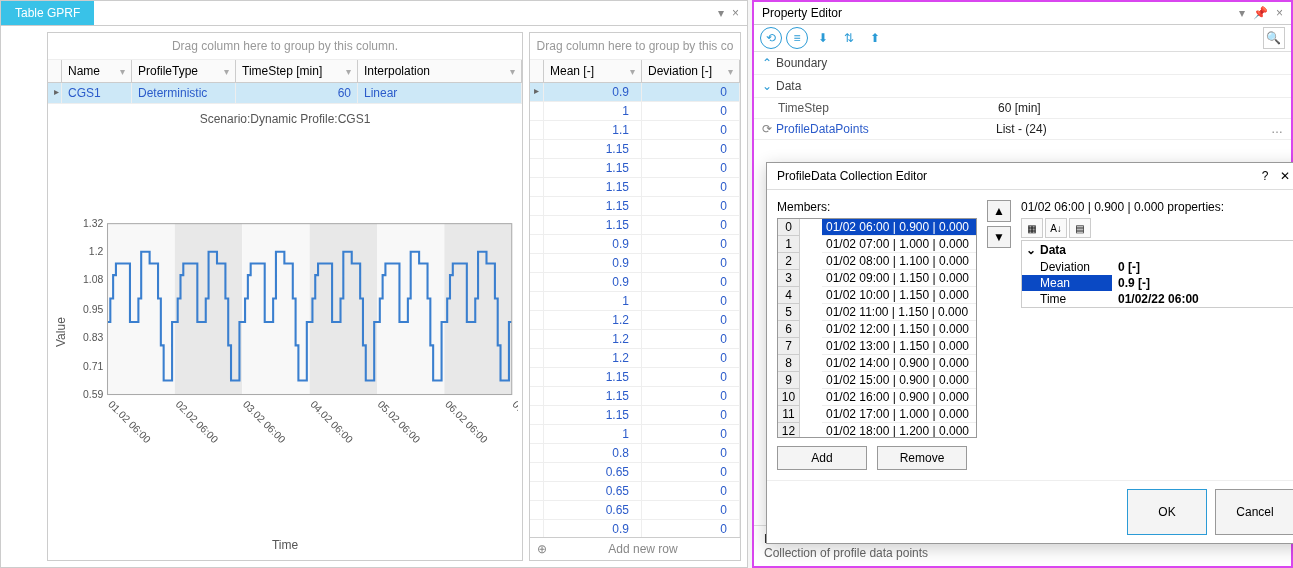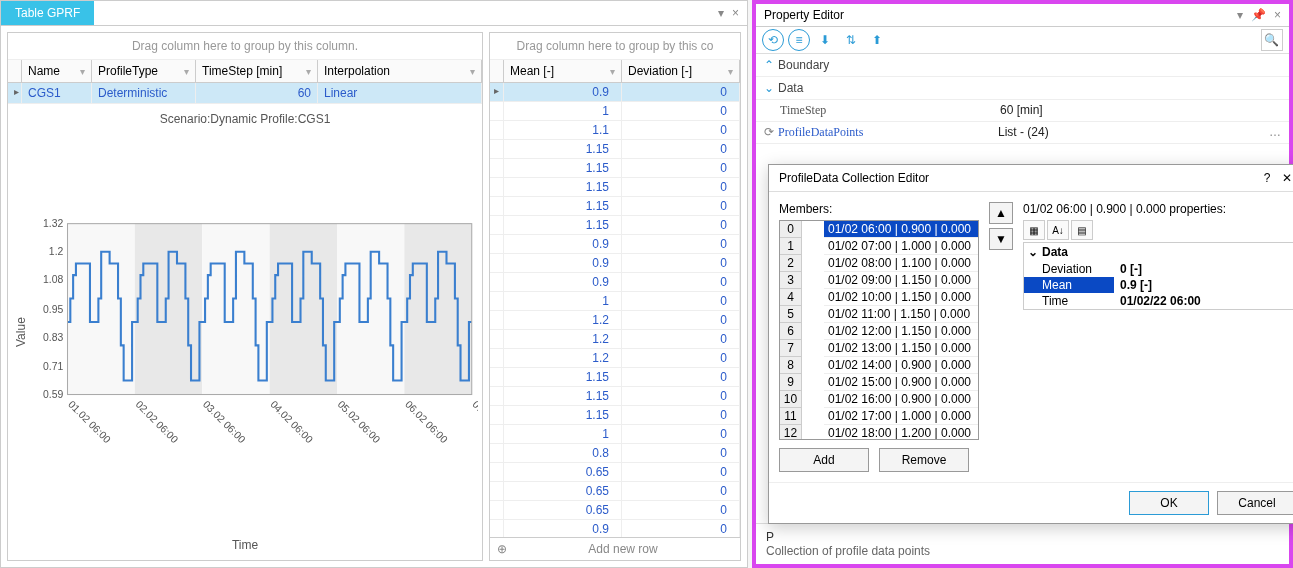--- a/index.html
+++ b/index.html
@@ -1,24 +1,24 @@
 <!DOCTYPE html>
 <html><head>
 <meta charset="utf-8">
 <style>
 * { box-sizing: border-box; margin: 0; padding: 0; font-family: "Segoe UI", Arial, sans-serif; font-size: 12px; }
 body { background: #f5f5f5; width: 1293px; height: 568px; display: flex; overflow: hidden; }
 .left-pane { width: 748px; display: flex; flex-direction: column; border: 1px solid #ccc; background: #fff; }
-.right-pane { flex: 1; display: flex; flex-direction: column; border: 4px solid #d946ef; background: #fff; margin-left: 4px; position: relative; }
+.right-pane { flex: 1; display: flex; flex-direction: column; border: 2px solid #d946ef; background: #fff; margin-left: 4px; position: relative; }
 
 .tab-bar { background: #fff; height: 25px; display: flex; align-items: stretch; border-bottom: 1px solid #ccc; }
 .tab { background: #39c2e8; color: #fff; padding: 4px 14px; display: flex; align-items: center; }
 .tab-close-area { flex: 1; display: flex; justify-content: flex-end; align-items: center; padding-right: 8px; }
 
-.left-body { display: flex; flex: 1; padding: 6px; gap: 6px; overflow: hidden; }
+.left-body { display: flex; flex: 1; padding: 6px; gap: 6px; overflow: hidden; margin-left: 40px; }
 .col1 { width: 476px; display: flex; flex-direction: column; border: 1px solid #ccc; }
 .col2 { flex: 1; border: 1px solid #ccc; display: flex; flex-direction: column; overflow: hidden; }
 
 .group-hint { text-align: center; color: #999; padding: 6px; border-bottom: 1px solid #eee; white-space: nowrap; overflow: hidden; }
 
 .grid-header { display: flex; border-bottom: 1px solid #ccc; background: #fafafa; }
 .grid-header .hcell { padding: 4px 6px; border-right: 1px solid #ccc; display: flex; align-items: center; justify-content: space-between; }
 .filter-icon { color: #aaa; font-size: 10px; }
 
 .grid-row { display: flex; }
@@ -44,21 +44,21 @@
 .pe-toolbar { display: flex; align-items: center; padding: 2px 6px; border-bottom: 1px solid #ddd; gap: 4px; }
 .pe-toolbar .tbtn { width: 22px; height: 22px; border: 1px solid transparent; display: flex; align-items: center; justify-content: center; color: #2b9bd6; }
 .pe-toolbar .tbtn.circled { border: 1px solid #2b9bd6; border-radius: 50%; }
 .pe-toolbar .search { flex: 1; display: flex; justify-content: flex-end; }
 .search-icon { color: #888; width: 22px; height: 22px; display: flex; align-items: center; justify-content: center; border: 1px solid #ccc; }
 
 .pe-body { flex: 1; overflow: auto; }
 .pe-cat { display: flex; align-items: center; padding: 4px 8px; border-bottom: 1px solid #eee; color: #444; }
 .pe-cat .arrow { color: #2b9bd6; width: 14px; }
 .pe-prop { display: flex; padding: 3px 8px 3px 24px; border-bottom: 1px solid #eee; }
-.pe-prop .pname { flex: 0 0 220px; color: #555; font-family: Liberation Serif, serif; }
+.pe-prop .pname { flex: 0 0 220px; color: #555; }
 .pe-prop .pval { flex: 1; color: #222; }
 .pe-prop.active .pname { color: #2b5bca; }
 .pe-prop .dots { color: #888; }
 
 .dialog { position: absolute; left: 12px; top: 160px; width: 540px; background: #fff; border: 1px solid #999; box-shadow: 0 4px 16px rgba(0,0,0,0.2); }
 .dlg-title { display: flex; padding: 6px 10px; border-bottom: 1px solid #ddd; align-items: center; }
 .dlg-title .sp { flex: 1; }
 .dlg-title .x { width: 20px; text-align: center; cursor: pointer; }
 .dlg-body { display: flex; padding: 10px; gap: 10px; }
 .members { flex: 0 0 200px; }
@@ -76,21 +76,21 @@
 .props-toolbar .ptb { width: 22px; height: 20px; border: 1px solid #ccc; background: #fafafa; display: flex; align-items: center; justify-content: center; font-size: 10px; }
 .props-grid { border: 1px solid #ccc; }
 .props-grid .pcat { background: #fff; padding: 2px 4px; font-weight: bold; display: flex; align-items: center; }
 .props-grid .prow { display: flex; }
 .props-grid .prow .pn { flex: 0 0 90px; padding: 1px 6px 1px 18px; }
 .props-grid .prow .pv { flex: 1; padding: 1px 6px; font-weight: bold; }
 .props-grid .prow.hl .pn { background: #0a49c4; color: #fff; }
 .dlg-mid-btns { display: flex; gap: 10px; padding: 0 10px 10px 10px; }
 .dlg-mid-btns button { flex: 1; padding: 4px; border: 1px solid #999; background: #f4f4f4; max-width: 90px; }
 .dlg-footer { display: flex; justify-content: flex-end; gap: 8px; padding: 8px 10px; border-top: 1px solid #eee; }
-.dlg-footer button { width: 80px; padding: 4px; border: 1px solid #999; background: #f4f4f4; }
+.dlg-footer button { width: 80px; padding: 15px; border: 1px solid #999; background: #f4f4f4; }
 .dlg-footer button.primary { border: 1px solid #2b9bd6; }
 
 .pe-desc { padding: 6px 10px; border-top: 1px solid #ddd; color: #666; }
 .pe-desc .ptitle { color: #333; }
 
 .tick-label { font-size: 10px; fill: #555; }
 </style>
 </head>
 <body>
 

